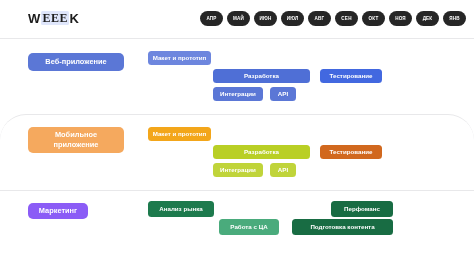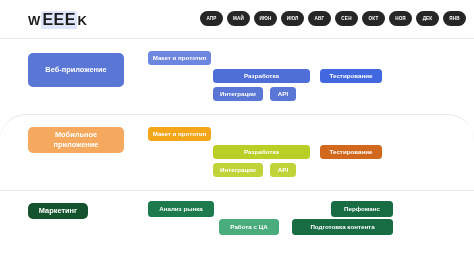--- a/index.html
+++ b/index.html
@@ -47,22 +47,23 @@
   .logo-box {
     display: inline-flex;
     align-items: center;
     justify-content: center;
     background: #dfe6fb;
     border-radius: 1.5px;
     padding: 1px 1px;
     margin: 0 0.5px;
   }
   .logo-box .logo-letter {
-    font-size: 16px;
+    font-size: 12px;
     letter-spacing: 0.5px;
+    font-family: Liberation Serif, serif;
   }
 
   .months {
     position: absolute;
     right: 8px;
     top: 11px;
     display: flex;
     gap: 4px;
   }
   .month-pill {
@@ -134,36 +135,36 @@
         <div class="month-pill" style="background: rgb(38, 38, 38); color: rgb(255, 255, 255);">АВГ</div>
         <div class="month-pill" style="background: rgb(38, 38, 38); color: rgb(255, 255, 255);">СЕН</div>
         <div class="month-pill" style="background: rgb(38, 38, 38); color: rgb(255, 255, 255);">ОКТ</div>
         <div class="month-pill" style="background: rgb(38, 38, 38); color: rgb(255, 255, 255);">НОЯ</div>
         <div class="month-pill" style="background: rgb(38, 38, 38); color: rgb(255, 255, 255);">ДЕК</div>
         <div class="month-pill" style="background: rgb(38, 38, 38); color: rgb(255, 255, 255);">ЯНВ</div>
       </div>
   </div>
 
   <div class="row row-1">
-      <div class="bar group" style="left: 28px; top: 14px; width: 96px; height: 34px; background: rgb(91, 119, 214);">Веб-приложение</div>
+      <div class="bar group" style="left: 28px; top: 14px; width: 96px; height: 18px; background: rgb(91, 119, 214);">Веб-приложение</div>
       <div class="bar" style="left: 148px; top: 12px; width: 63px; height: 14px; background: rgb(109, 134, 222);">Макет и прототип</div>
       <div class="bar" style="left: 213px; top: 30px; width: 97px; height: 14px; background: rgb(79, 111, 214);">Разработка</div>
       <div class="bar" style="left: 320px; top: 30px; width: 62px; height: 14px; background: rgb(66, 104, 224);">Тестирование</div>
       <div class="bar" style="left: 213px; top: 48px; width: 50px; height: 14px; background: rgb(91, 119, 214);">Интеграции</div>
       <div class="bar" style="left: 270px; top: 48px; width: 26px; height: 14px; background: rgb(91, 119, 214);">API</div>
     </div>
   <div class="row row-2">
       <div class="bar group" style="left: 28px; top: 12px; width: 96px; height: 26px; background: rgb(245, 169, 94);">Мобильное приложение</div>
       <div class="bar" style="left: 148px; top: 12px; width: 63px; height: 14px; background: rgb(243, 166, 26);">Макет и прототип</div>
       <div class="bar" style="left: 213px; top: 30px; width: 97px; height: 14px; background: rgb(185, 207, 37);">Разработка</div>
       <div class="bar" style="left: 320px; top: 30px; width: 62px; height: 14px; background: rgb(209, 104, 30);">Тестирование</div>
       <div class="bar" style="left: 213px; top: 48px; width: 50px; height: 14px; background: rgb(192, 212, 58);">Интеграции</div>
       <div class="bar" style="left: 270px; top: 48px; width: 26px; height: 14px; background: rgb(192, 212, 58);">API</div>
     </div>
   <div class="row row-3">
-      <div class="bar group" style="left: 28px; top: 12px; width: 60px; height: 16px; background: #14532d;">Маркетинг</div>
+      <div class="bar group" style="left: 28px; top: 12px; width: 60px; height: 16px; background: #8b5cf6;">Маркетинг</div>
       <div class="bar" style="left: 148px; top: 10px; width: 66px; height: 16px; background: rgb(29, 122, 77);">Анализ рынка</div>
       <div class="bar" style="left: 219px; top: 28px; width: 60px; height: 16px; background: rgb(74, 171, 124);">Работа с ЦА</div>
       <div class="bar" style="left: 331px; top: 10px; width: 62px; height: 16px; background: rgb(24, 108, 67);">Перфоманс</div>
       <div class="bar" style="left: 292px; top: 28px; width: 101px; height: 16px; background: rgb(24, 108, 67);">Подготовка контента</div>
     </div>
 
 </div>
 
 </body></html>

